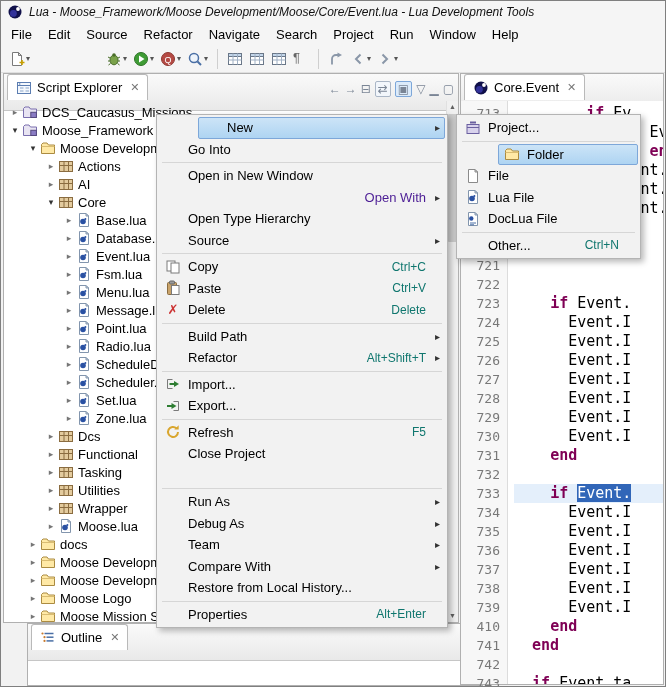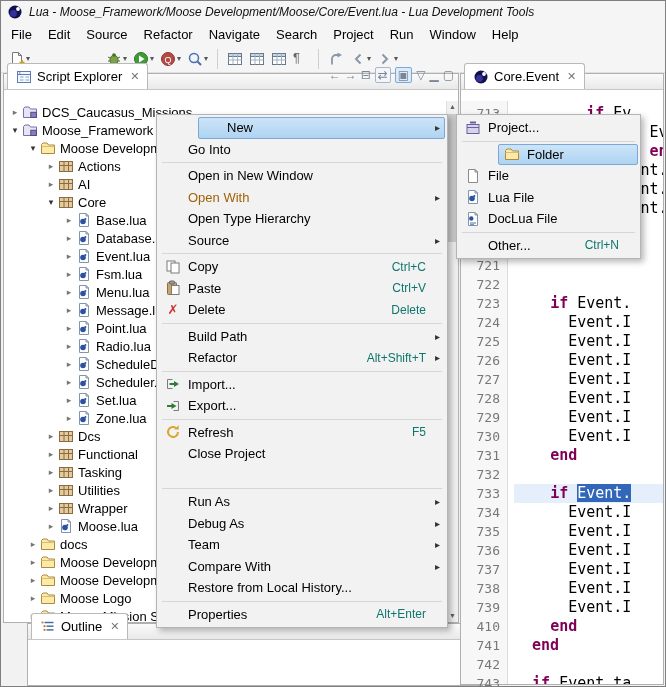--- a/index.html
+++ b/index.html
@@ -19,21 +19,21 @@
 .tsep{width:1px;height:20px;background:#cfcfcf;margin:0 6px;}
 .tspacer{width:70px;height:1px;}
 .glyph{font-size:13px;color:#666;line-height:1;}
 
 .workbench{position:absolute;left:0;top:72px;right:0;bottom:0;}
 .view{position:absolute;background:#fff;border:1px solid #b0b0b0;}
 .view.explorer{left:2px;top:0;width:456px;height:550px;}
 .view.outline{left:2px;top:550px;width:456px;height:63px;margin-left:24px;}
 .editorarea{position:absolute;left:459px;top:0;right:1px;bottom:1px;background:#fff;border:1px solid #b0b0b0;}
 
-.viewtabs{height:16px;background:linear-gradient(#fafafa,#e9e9e9);border-bottom:1px solid #c6c6c6;display:flex;align-items:flex-end;position:relative;}
+.viewtabs{height:37px;background:linear-gradient(#fafafa,#e9e9e9);border-bottom:1px solid #c6c6c6;display:flex;position:relative;}
 .vtab{height:26px;display:flex;align-items:center;gap:5px;padding:0 8px;background:#fff;border:1px solid #b9b9b9;border-bottom:none;border-radius:3px 3px 0 0;margin-left:3px;font-size:13px;white-space:nowrap;}
 .vtab .x{color:#777;font-size:11px;margin-left:3px;}
 .vtools{margin-left:auto;display:flex;align-items:center;gap:4px;padding-right:4px;padding-bottom:6px;}
 .vtool{color:#7a8595;font-size:12px;line-height:1;}
 .vtool.framed{border:1px solid #aab6c6;border-radius:2px;padding:1px 2px;background:#f2f6fb;}
 .vtool.active{background:#dcebfa;border-color:#7da7d9;}
 
 .tree{position:absolute;left:0;top:27px;right:12px;bottom:0;overflow:hidden;padding-top:2px;}
 .trow{height:18px;display:flex;align-items:center;white-space:nowrap;}
 .trow .arr{width:14px;text-align:center;font-size:9px;color:#767676;flex:none;}
@@ -53,21 +53,21 @@
 .cl{height:19px;line-height:19px;font-family:"DejaVu Sans Mono",monospace;font-size:15px;white-space:pre;color:#000;}
 .cl.cur{background:var(--curline,#e4effb);}
 .kw{color:var(--kw,#7f0055);font-weight:bold;}
 .selsp{background:var(--selbg,#3166b8);color:#fff;}
 
 .cmenu{position:absolute;background:#f2f2f2;border:1px solid #b4b4b4;box-shadow:3px 3px 6px rgba(0,0,0,0.28);padding:2px 1px;z-index:10;}
 #cmenu{left:155px;top:113px;width:292px;}
 #submenu{left:455px;top:113px;width:185px;z-index:11;}
 .mitem{height:21.5px;display:flex;align-items:center;margin:0 1px;border:1px solid transparent;border-radius:2px;}
 .mitem.hi{background:linear-gradient(var(--mhl1,#cce4f7),var(--mhl2,#aed4f2));border-color:var(--mhlb,#7da7d9);margin-left:40px;}
-.mitem.dis .mlabel{color:#a16207;}
+.mitem.dis .mlabel{color:#4c1d95;text-align:right;}
 .mic{width:22px;height:16px;flex:none;display:flex;justify-content:center;align-items:center;margin-left:2px;}
 .mitem .mlabel{flex:1;font-size:13px;padding-left:4px;white-space:nowrap;}
 .mitem .msc{font-size:12px;color:#0f766e;padding-right:5px;white-space:nowrap;}
 .mitem.dis .msc{color:#9b9b9b;}
 .mitem .marr{width:13px;font-size:10px;color:#333;flex:none;text-align:center;}
 .msep{border-top:1px solid #d6d6d6;margin:2px 4px;}
 .redx{color:#c33;font-weight:bold;font-size:13px;}
 </style>
 </head>
 <body>

